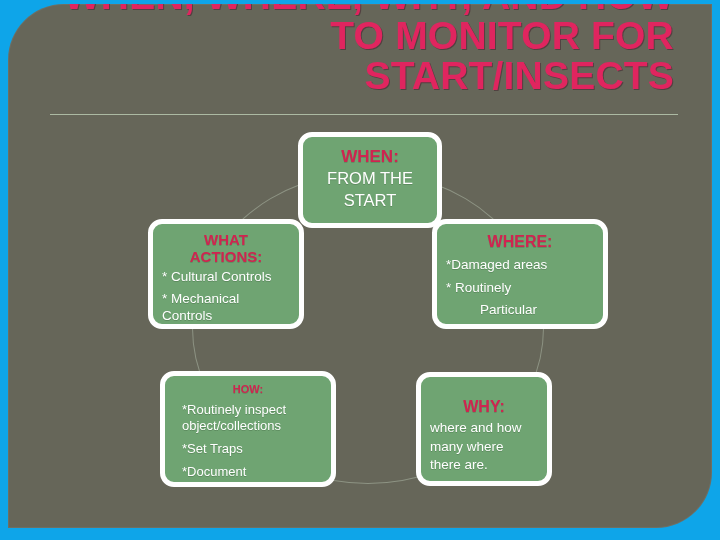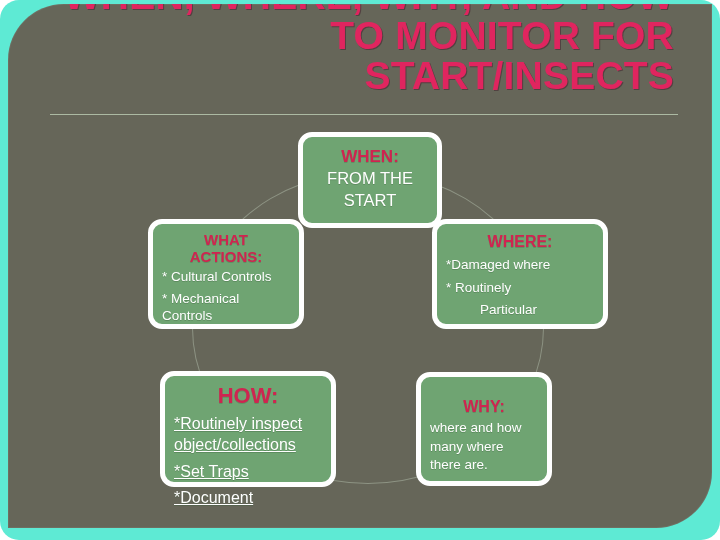--- a/index.html
+++ b/index.html
@@ -12,23 +12,22 @@
     height: 540px;
     overflow: hidden;
     font-family: "Liberation Sans", sans-serif;
   }
 
   
   #slide {
     position: relative;
     width: 720px;
     height: 540px;
-    background: #5eead4;
+    background: #0ea5e9;
     overflow: hidden;
-    border-radius: 19px;
   }
   #slide-inner {
     position: absolute;
     left: 8px;
     top: 4px;
     width: 704px;
     height: 524px;
     background: #666659;
     border-top-left-radius: 56px;
     border-bottom-right-radius: 56px;
@@ -138,22 +137,22 @@
     padding-top: 9px;
   }
   #node-where .node-head { font-size: 16px; }
   #node-where .node-line { margin: 5px 0; }
 
   
   #node-how {
     left: 152px; top: 367px; width: 176px; height: 116px;
     padding-top: 7px;
   }
-  #node-how .node-head { font-size: 22px; }
-  #node-how .node-line { font-size: 16px; margin: 6px 0; text-decoration: underline; }
+  #node-how .node-head { font-size: 11px; }
+  #node-how .node-line { font-size: 13px; margin: 6px 8px; }
 
   
   #node-why {
     left: 408px; top: 368px; width: 136px; height: 114px;
     padding-top: 7px;
   }
   #node-why .node-head { font-size: 16px; margin-top: 14px; }
   #node-why .node-line { font-size: 13.5px; margin: 0 0 1px 0; }
 </style>
 </head>
@@ -187,21 +186,21 @@
       <span class="node-head">WHEN:</span>
       <span class="node-body">
         <span class="node-line">FROM THE</span>
         <span class="node-line">START</span>
       </span>
     </div>
 
     <div class="node" id="node-where">
       <span class="node-head">WHERE:</span>
       <span class="node-body">
-        <span class="node-line">*Damaged where</span>
+        <span class="node-line">*Damaged areas</span>
         <span class="node-line tight">* Routinely</span>
         <span class="node-line tight indent">Particular</span>
       </span>
     </div>
 
     <div class="node" id="node-how">
       <span class="node-head">HOW:</span>
       <span class="node-body">
         <span class="node-line">*Routinely inspect object/collections</span>
         <span class="node-line">*Set Traps</span>

